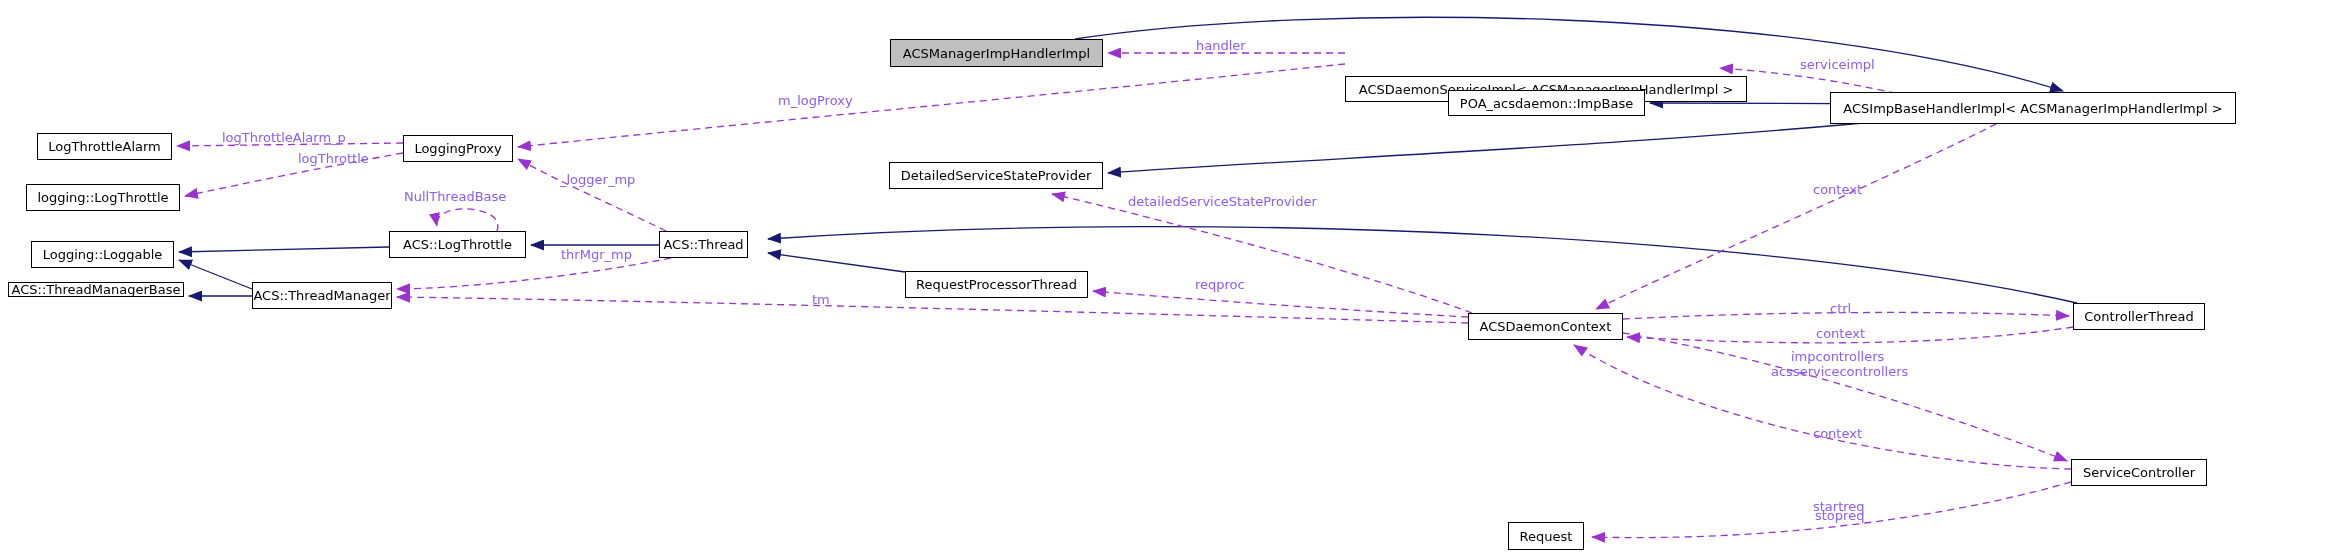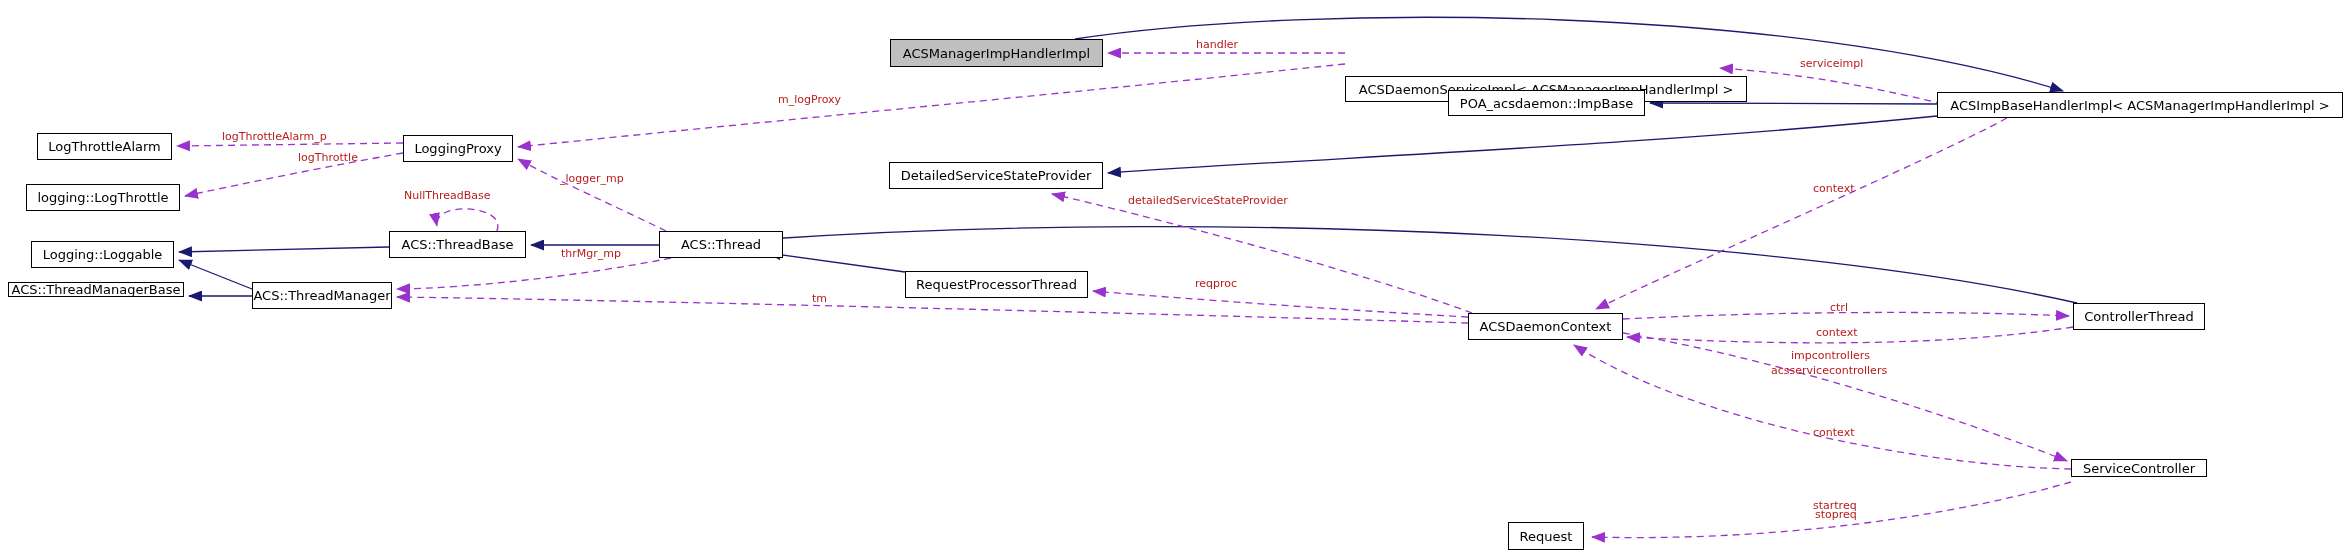--- a/index.html
+++ b/index.html
@@ -21,22 +21,22 @@
     background:#ffffff;
     color:#000000;
     font-size:13px;
     white-space:nowrap;
     padding:0 4px;
     z-index:2;
   }
   .node.highlight{background:#bfbfbf;}
   .elabel{
     position:absolute;
-    color:#b91c1c;
-    font-size:11px;
+    color:#8b5cf6;
+    font-size:13px;
     white-space:nowrap;
     z-index:3;
   }
 </style>
 </head>
 <body>
 
 <div class="diagram">
 
   <svg class="edges" viewBox="0 0 2347 554" xmlns="http://www.w3.org/2000/svg">
@@ -79,45 +79,45 @@
   </svg>
 
   <div class="node" style="left:37px;top:133px;width:135px;height:27px;">LogThrottleAlarm</div>
 
   <div class="node" style="left:26px;top:184px;width:154px;height:27px;">logging::LogThrottle</div>
 
   <div class="node" style="left:403px;top:135px;width:110px;height:27px;">LoggingProxy</div>
 
   <div class="node" style="left:31px;top:241px;width:143px;height:27px;">Logging::Loggable</div>
 
-  <div class="node" style="left:389px;top:231px;width:137px;height:27px;">ACS::ThreadBase</div>
+  <div class="node" style="left:389px;top:231px;width:137px;height:27px;">ACS::LogThrottle</div>
 
-  <div class="node" style="left:659px;top:231px;width:124px;height:27px;">ACS::Thread</div>
+  <div class="node" style="left:659px;top:231px;width:89px;height:27px;">ACS::Thread</div>
 
   <div class="node" style="left:8px;top:282px;width:176px;height:15px;">ACS::ThreadManagerBase</div>
 
   <div class="node" style="left:252px;top:282px;width:140px;height:27px;">ACS::ThreadManager</div>
 
   <div class="node highlight" style="left:890px;top:39px;width:213px;height:28px;">ACSManagerImpHandlerImpl</div>
 
   <div class="node" style="left:1345px;top:40px;width:402px;height:26px;margin-top:36px;">ACSDaemonServiceImpl&lt; ACSManagerImpHandlerImpl &gt;</div>
 
   <div class="node" style="left:1448px;top:90px;width:197px;height:26px;">POA_acsdaemon::ImpBase</div>
 
-  <div class="node" style="left:1937px;top:92px;width:406px;height:26px;">ACSImpBaseHandlerImpl&lt; ACSManagerImpHandlerImpl &gt;</div>
+  <div class="node" style="left:1830px;top:92px;width:406px;height:32px;">ACSImpBaseHandlerImpl&lt; ACSManagerImpHandlerImpl &gt;</div>
 
   <div class="node" style="left:889px;top:162px;width:214px;height:27px;">DetailedServiceStateProvider</div>
 
   <div class="node" style="left:905px;top:271px;width:183px;height:27px;">RequestProcessorThread</div>
 
   <div class="node" style="left:1468px;top:313px;width:155px;height:27px;">ACSDaemonContext</div>
 
   <div class="node" style="left:2073px;top:303px;width:132px;height:27px;">ControllerThread</div>
 
-  <div class="node" style="left:2071px;top:459px;width:136px;height:18px;">ServiceController</div>
+  <div class="node" style="left:2071px;top:459px;width:136px;height:27px;">ServiceController</div>
 
   <div class="node" style="left:1508px;top:522px;width:76px;height:28px;">Request</div>
 
   <span class="elabel" style="left:1196px;top:38px;">handler</span>
 
   <span class="elabel" style="left:1800px;top:57px;">serviceimpl</span>
 
   <span class="elabel" style="left:778px;top:93px;">m_logProxy</span>
 
   <span class="elabel" style="left:222px;top:130px;">logThrottleAlarm_p</span>

